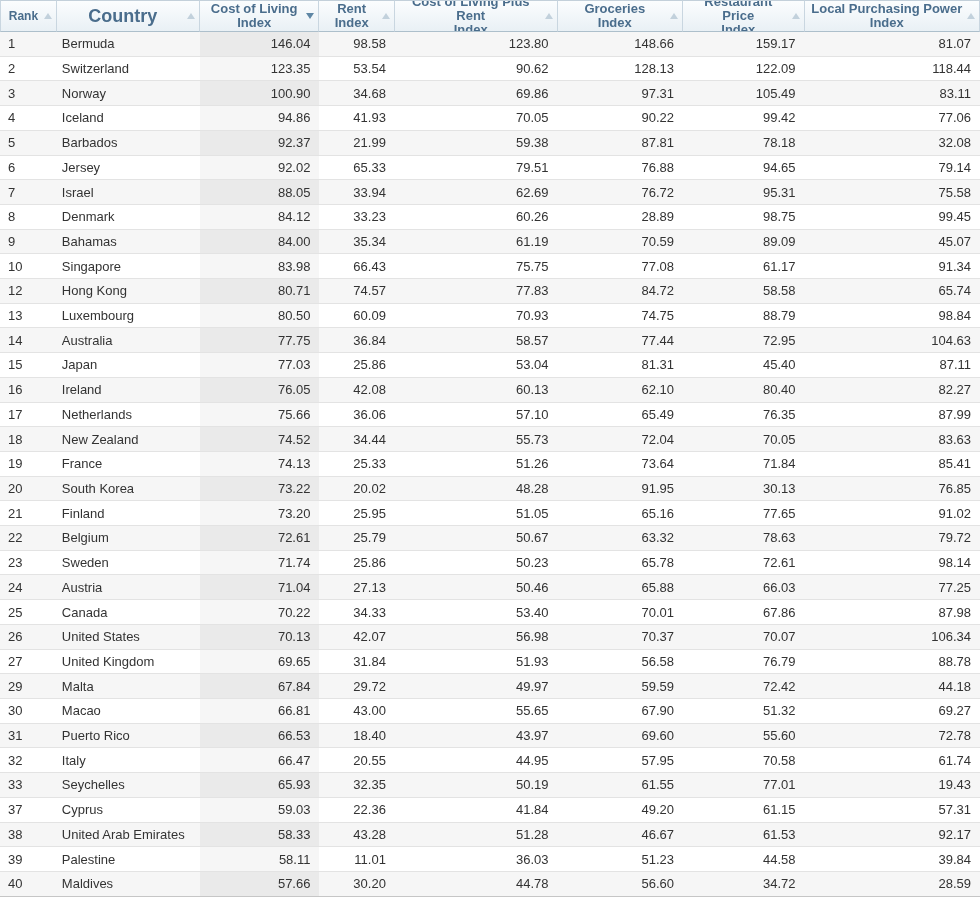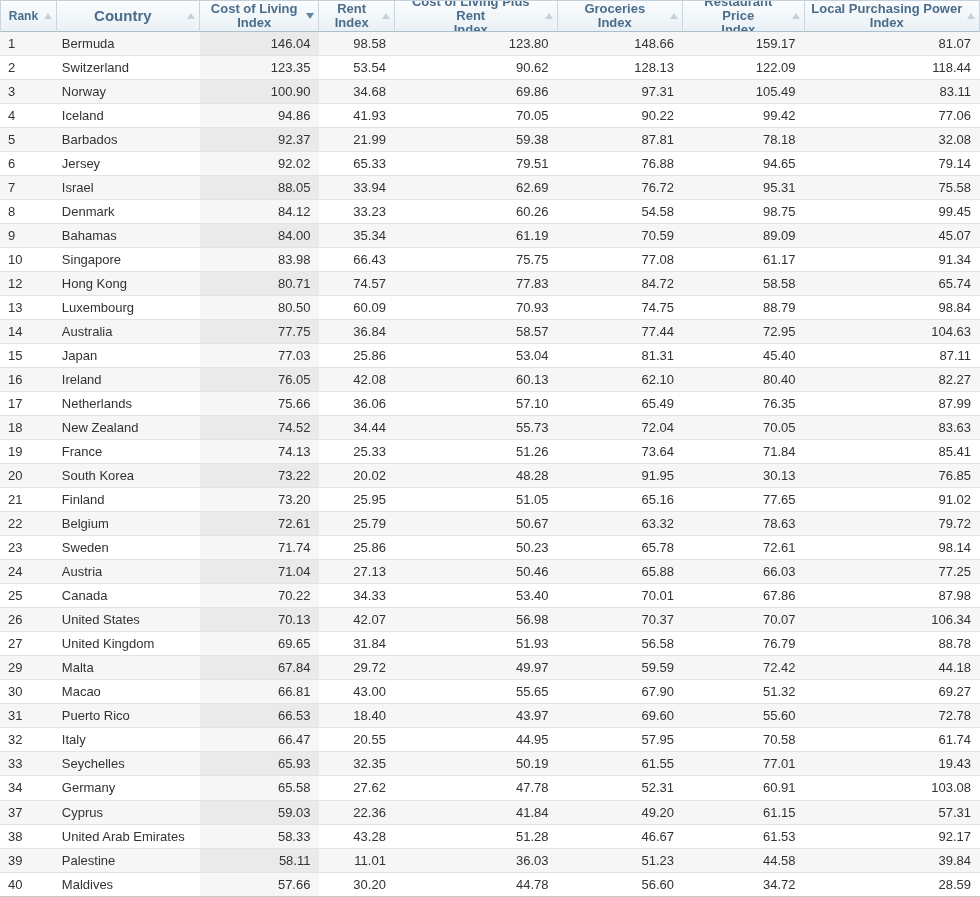--- a/index.html
+++ b/index.html
@@ -31,21 +31,21 @@
     cursor: pointer;
   }
   thead th:first-child { border-left: 1px solid #c9d6e0; }
   .th-inner {
     display: flex; flex-direction: column; justify-content: center;
     height: 30px; line-height: 14px;
   }
   .th-line { display: block; }
   .th-line:empty { display: none; }
   th.th-rank { font-size: 12px; }
-  th.th-country { font-size: 15px; }
+  th.th-country { font-size: 18px; }
   .sort-arrow {
     position: absolute; right: 4px; top: 50%;
     width: 0; height: 0; margin-top: -3px;
     border-left: 4px solid transparent;
     border-right: 4px solid transparent;
   }
   .arr-up    { border-bottom: 6px solid; }
   .arr-down  { border-top: 6px solid; }
   .arr-active   { color: #5f87a5; border-top-color: #5f87a5; border-bottom-color: #5f87a5; }
   .arr-inactive { color: #c2d1dc; border-top-color: #c2d1dc; border-bottom-color: #c2d1dc; }
@@ -207,21 +207,21 @@
         <td data-name="cell-groceries_index" class="align-right">76.72</td>
         <td data-name="cell-restaurant_price_index" class="align-right">95.31</td>
         <td data-name="cell-local_purchasing_power_index" class="align-right">75.58</td>
       </tr>
       <tr data-name="table-row">
         <td data-name="cell-rank" class="align-left">8</td>
         <td data-name="cell-country" class="align-left">Denmark</td>
         <td data-name="cell-cost_of_living_index" class="align-right sorted-col">84.12</td>
         <td data-name="cell-rent_index" class="align-right">33.23</td>
         <td data-name="cell-cost_of_living_plus_rent_index" class="align-right">60.26</td>
-        <td data-name="cell-groceries_index" class="align-right">54.58</td>
+        <td data-name="cell-groceries_index" class="align-right">28.89</td>
         <td data-name="cell-restaurant_price_index" class="align-right">98.75</td>
         <td data-name="cell-local_purchasing_power_index" class="align-right">99.45</td>
       </tr>
       <tr data-name="table-row">
         <td data-name="cell-rank" class="align-left">9</td>
         <td data-name="cell-country" class="align-left">Bahamas</td>
         <td data-name="cell-cost_of_living_index" class="align-right sorted-col">84.00</td>
         <td data-name="cell-rent_index" class="align-right">35.34</td>
         <td data-name="cell-cost_of_living_plus_rent_index" class="align-right">61.19</td>
         <td data-name="cell-groceries_index" class="align-right">70.59</td>
@@ -442,30 +442,20 @@
         <td data-name="cell-rank" class="align-left">33</td>
         <td data-name="cell-country" class="align-left">Seychelles</td>
         <td data-name="cell-cost_of_living_index" class="align-right sorted-col">65.93</td>
         <td data-name="cell-rent_index" class="align-right">32.35</td>
         <td data-name="cell-cost_of_living_plus_rent_index" class="align-right">50.19</td>
         <td data-name="cell-groceries_index" class="align-right">61.55</td>
         <td data-name="cell-restaurant_price_index" class="align-right">77.01</td>
         <td data-name="cell-local_purchasing_power_index" class="align-right">19.43</td>
       </tr>
       <tr data-name="table-row">
-        <td data-name="cell-rank" class="align-left">34</td>
-        <td data-name="cell-country" class="align-left">Germany</td>
-        <td data-name="cell-cost_of_living_index" class="align-right sorted-col">65.58</td>
-        <td data-name="cell-rent_index" class="align-right">27.62</td>
-        <td data-name="cell-cost_of_living_plus_rent_index" class="align-right">47.78</td>
-        <td data-name="cell-groceries_index" class="align-right">52.31</td>
-        <td data-name="cell-restaurant_price_index" class="align-right">60.91</td>
-        <td data-name="cell-local_purchasing_power_index" class="align-right">103.08</td>
-      </tr>
-      <tr data-name="table-row">
         <td data-name="cell-rank" class="align-left">37</td>
         <td data-name="cell-country" class="align-left">Cyprus</td>
         <td data-name="cell-cost_of_living_index" class="align-right sorted-col">59.03</td>
         <td data-name="cell-rent_index" class="align-right">22.36</td>
         <td data-name="cell-cost_of_living_plus_rent_index" class="align-right">41.84</td>
         <td data-name="cell-groceries_index" class="align-right">49.20</td>
         <td data-name="cell-restaurant_price_index" class="align-right">61.15</td>
         <td data-name="cell-local_purchasing_power_index" class="align-right">57.31</td>
       </tr>
       <tr data-name="table-row">

